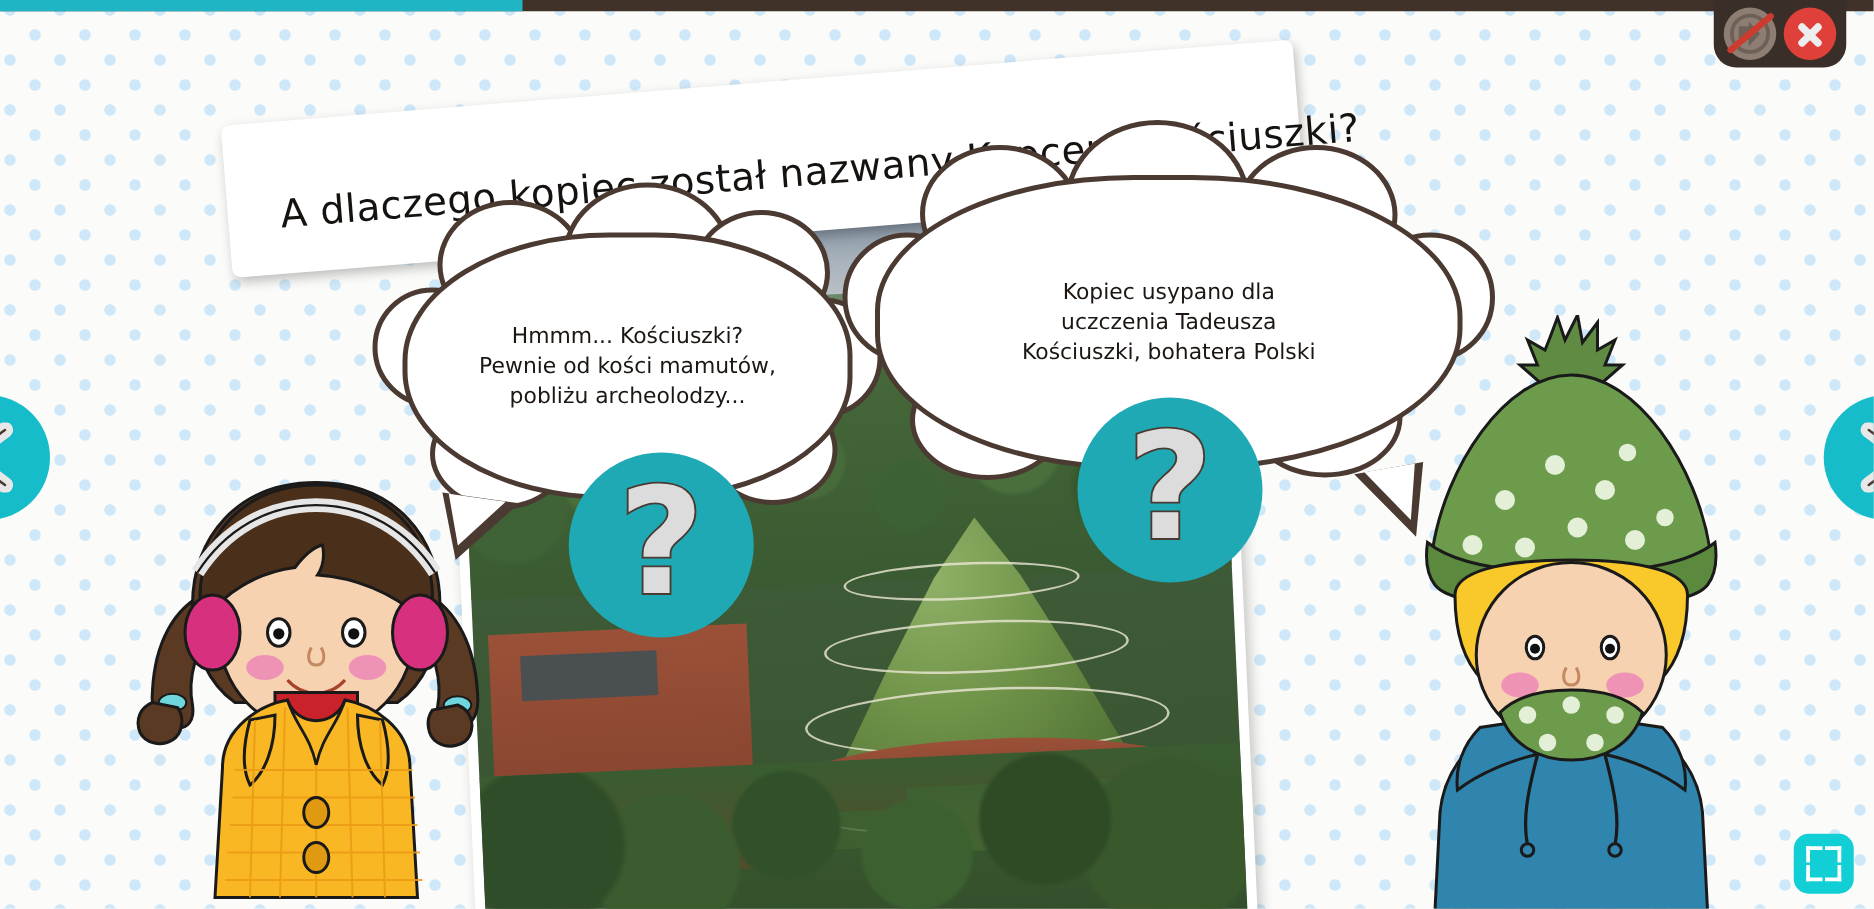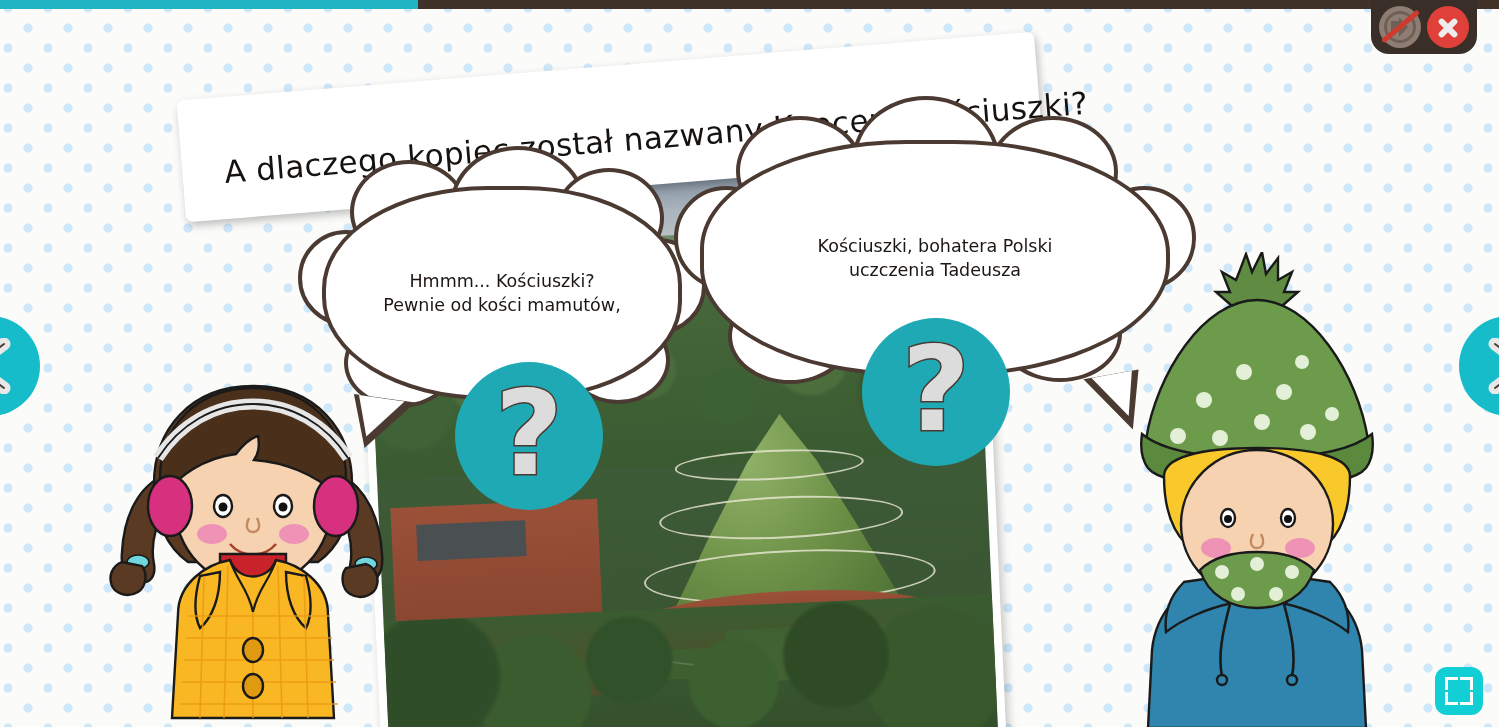--- a/index.html
+++ b/index.html
@@ -291,39 +291,41 @@
   <div class="lobe" style="left:288px;top:52px;width:96px;height:96px;"></div>
   <div class="lobe" style="left:22px;top:132px;width:112px;height:90px;"></div>
   <div class="lobe" style="left:140px;top:140px;width:120px;height:88px;"></div>
   <div class="lobe" style="left:244px;top:130px;width:104px;height:88px;"></div>
   <div class="tail"></div>
   <div class="tail-in"></div>
   <div class="body">
     <div class="txt">
       <div>Hmmm... Kościuszki?</div>
       <div>Pewnie od kości mamutów,</div>
+      <div>pobliżu archeolodzy...</div>
     </div>
   </div>
 </div>
 
 <div class="bubble" id="bubble-right">
   <div class="lobe" style="left:36px;top:-24px;width:128px;height:110px;"></div>
   <div class="lobe" style="left:152px;top:-44px;width:148px;height:130px;"></div>
   <div class="lobe" style="left:288px;top:-24px;width:130px;height:112px;"></div>
   <div class="lobe" style="left:-26px;top:46px;width:104px;height:104px;"></div>
   <div class="lobe" style="left:392px;top:46px;width:104px;height:104px;"></div>
   <div class="lobe" style="left:28px;top:148px;width:124px;height:96px;"></div>
   <div class="lobe" style="left:158px;top:156px;width:136px;height:94px;"></div>
   <div class="lobe" style="left:298px;top:146px;width:124px;height:96px;"></div>
   <div class="tail"></div>
   <div class="tail-in"></div>
   <div class="body">
     <div class="txt">
+      <div>Kopiec usypano dla</div>
+      <div>uczczenia Tadeusza</div>
       <div>Kościuszki, bohatera Polski</div>
-      <div>uczczenia Tadeusza</div>
     </div>
   </div>
 </div>
 
 <div class="qmark" id="qmark-left">
   <span>?</span>
 </div>
 <div class="qmark" id="qmark-right">
   <span>?</span>
 </div>

